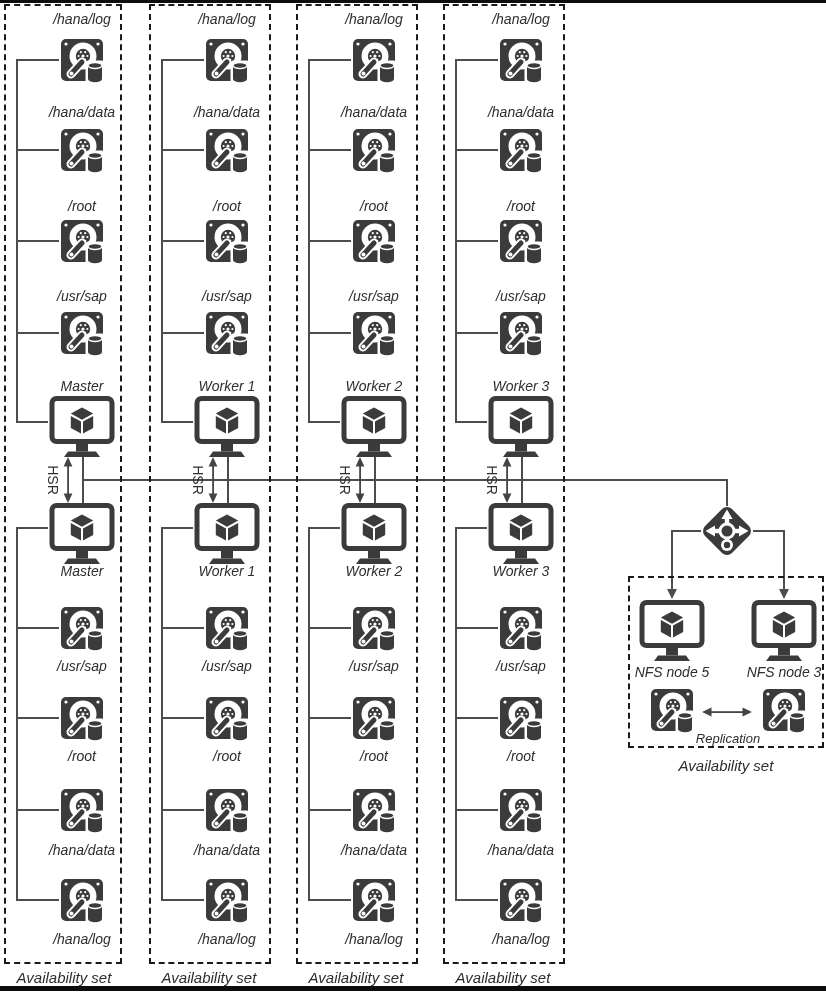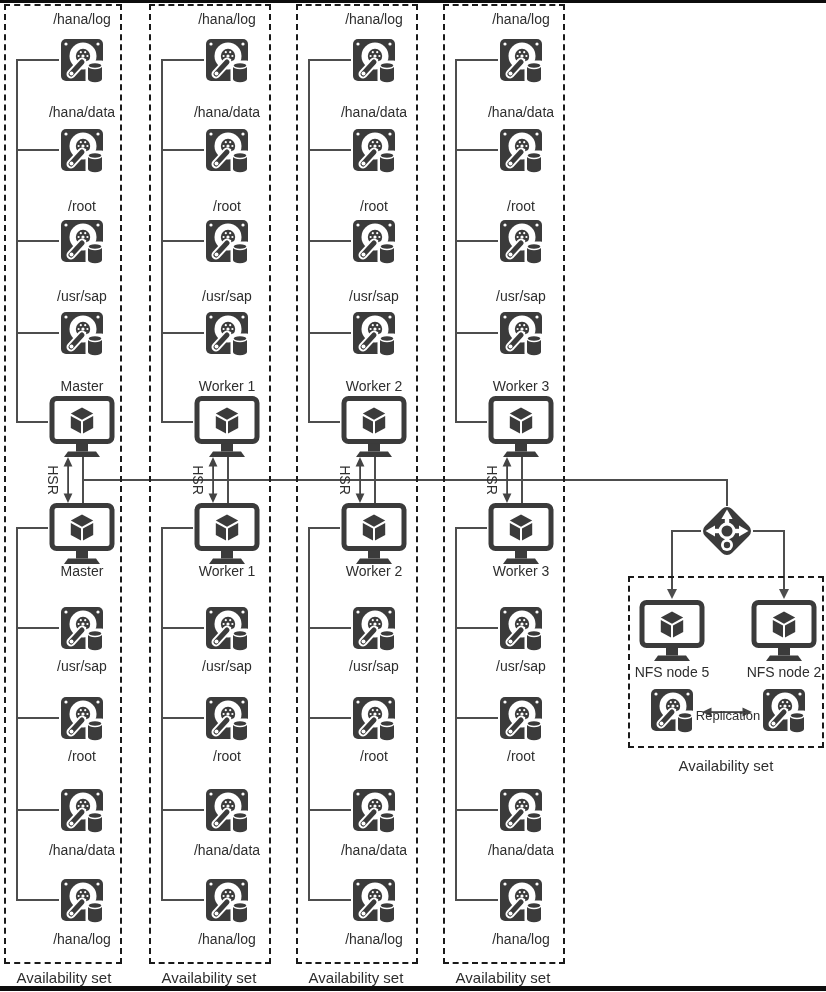--- a/index.html
+++ b/index.html
@@ -3,21 +3,21 @@
 <meta charset="utf-8">
 <style>
   html,body{margin:0;padding:0;background:#fff;}
   .page{position:relative;width:826px;height:992px;background:#fff;overflow:hidden;
         font-family:"Liberation Sans",sans-serif;color:#2e2e2e;}
   .hl{position:absolute;height:2px;background:#4d4d4d;}
   .vl{position:absolute;width:2px;background:#4d4d4d;}
   .border-bar{position:absolute;left:0;width:826px;background:#0d0d0d;}
   .col{position:absolute;top:0;width:123px;height:992px;}
   .colbox{position:absolute;left:0;top:4px;height:956px;border:2px dashed #1a1a1a;}
-  .lbl{position:absolute;transform:translateX(-50%);font-size:14px;white-space:nowrap;color:#2e2e2e;}
+  .lbl{position:absolute;transform:translateX(-50%);font-size:14px;white-space:nowrap;color:#2e2e2e;font-style:italic;}
   .avail{font-size:15px;}
   .disk{position:absolute;left:55px;width:46px;height:48px;}
   .vm{position:absolute;left:44px;width:68px;height:63px;}
   .hsr-arrow{position:absolute;left:56px;top:456px;width:16px;height:48px;}
   .hsr-text{position:absolute;left:49px;top:480px;transform:translate(-50%,-50%) rotate(90deg);
             font-size:14px;white-space:nowrap;}
   .midline{position:absolute;left:78px;top:457px;height:46px;}
   .arrowhead-down{position:absolute;width:0;height:0;border-left:5px solid transparent;
                   border-right:5px solid transparent;border-top:10px solid #4d4d4d;}
   .nfsbox{position:absolute;left:628px;top:576px;width:192px;height:168px;border:2px dashed #1a1a1a;}
@@ -354,29 +354,29 @@
 
   <div class="nfsbox"></div>
 
   <svg class="abs" style="left:638px;top:599px;width:68px;height:63px" viewBox="0 0 68 63">
       <use href="#i-vm"></use>
     </svg>
   <svg class="abs" style="left:750px;top:599px;width:68px;height:63px" viewBox="0 0 68 63">
       <use href="#i-vm"></use>
     </svg>
   <div class="lbl" style="left:672px;top:664px">NFS node 5</div>
-  <div class="lbl" style="left:784px;top:664px">NFS node 2</div>
+  <div class="lbl" style="left:784px;top:664px">NFS node 3</div>
 
   <svg class="abs disk" style="left:649px;top:687px" viewBox="0 0 46 48">
       <use href="#i-disk"></use>
     </svg>
   <svg class="abs disk" style="left:761px;top:687px" viewBox="0 0 46 48">
       <use href="#i-disk"></use>
     </svg>
   <svg class="abs" style="left:701px;top:704px;width:52px;height:16px" viewBox="0 0 52 16">
       <use href="#i-harrow"></use>
     </svg>
-  <div class="lbl" style="left:728px;top:708px;font-size:13px">Replication</div>
+  <div class="lbl" style="left:728px;top:731px;font-size:13px">Replication</div>
 
   <div class="lbl avail" style="left:726px;top:757px">Availability set</div>
 
   <div class="border-bar" style="top:986px;height:5px"></div>
 </div>
 
 </body></html>

